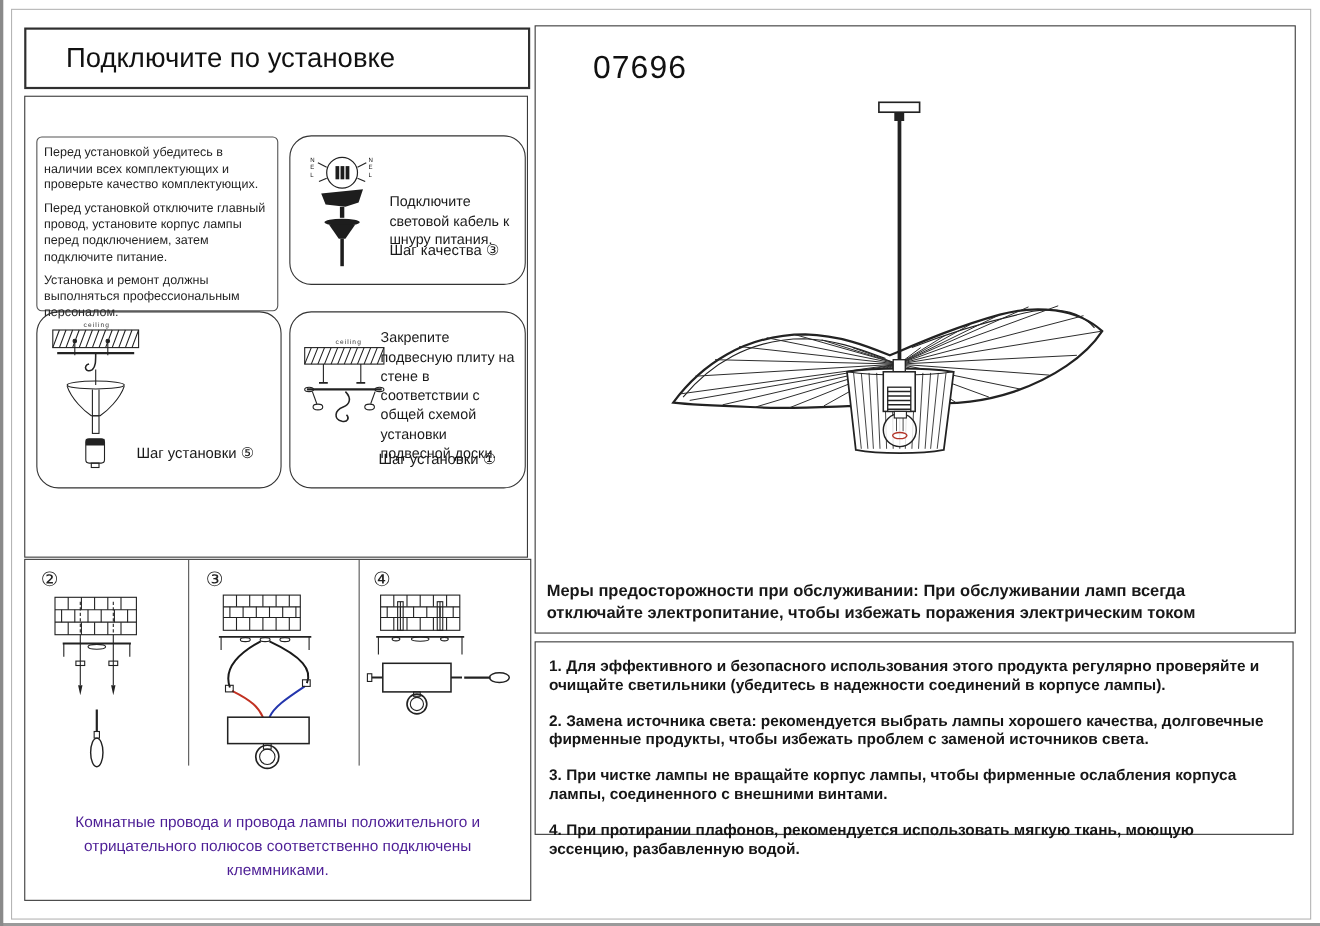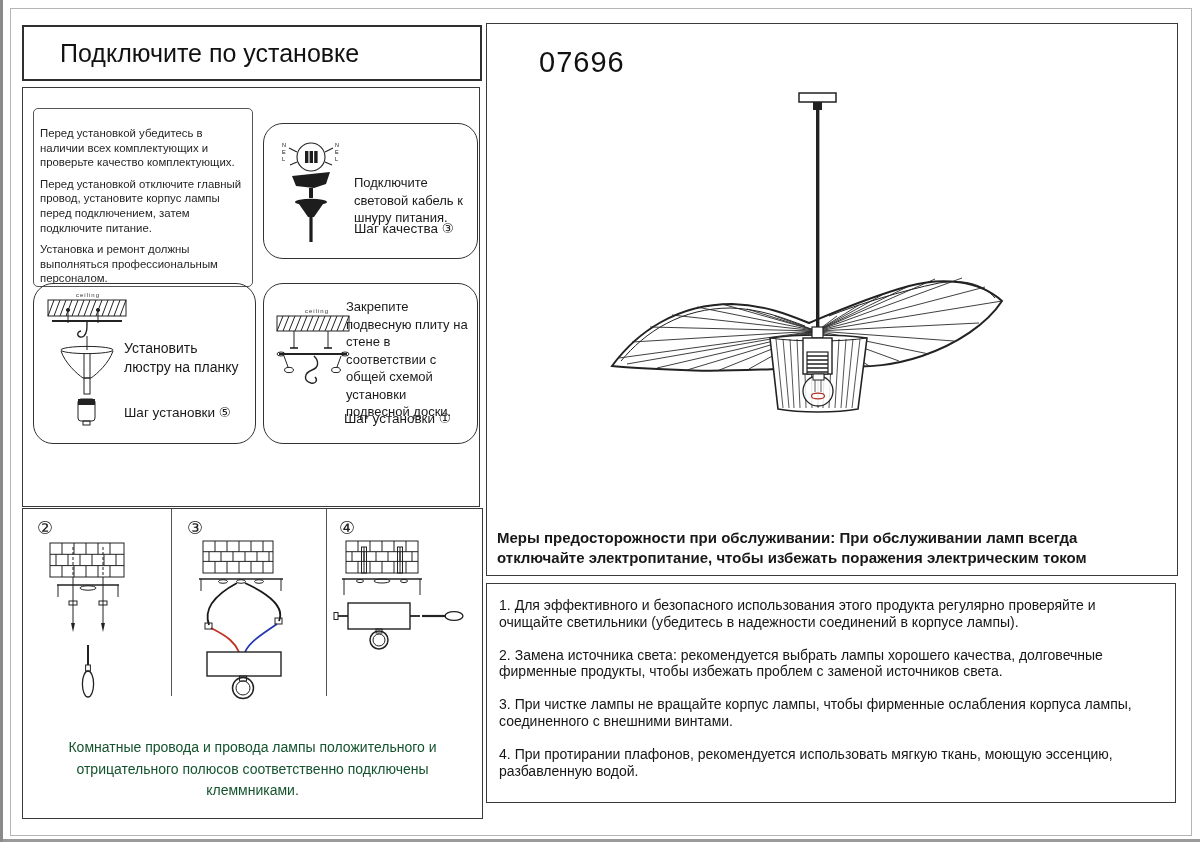--- a/index.html
+++ b/index.html
@@ -7,43 +7,43 @@
         font-family:"Liberation Sans","DejaVu Sans",sans-serif;color:#1c1c1c;
         box-shadow:inset 3px 0 0 #8a8a8a, inset 0 -3px 0 #9a9a9a;}
   .outer-border{position:absolute;left:10px;top:8px;width:1180px;height:826px;
         border:1px solid #b5b5b5;pointer-events:none;}
   .abs{position:absolute;}
   
   .title-box{position:absolute;left:22px;top:25px;width:456px;height:52px;
         border:2px solid #2f2f2f;display:flex;align-items:center;}
   .title-box h1{margin:0 0 0 36px;font-size:25px;font-weight:400;color:#111;}
   .main-box{position:absolute;left:22px;top:87px;width:456px;height:418px;border:1.5px solid #3a3a3a;}
-  .box-a{position:absolute;left:10px;top:20px;width:206px;height:143px;border:1.2px solid #555;
-        border-radius:5px;padding:17px 6px;font-size:11.4px;line-height:1.28;color:#1f1f1f;}
+  .box-a{position:absolute;left:10px;top:36px;width:206px;height:143px;border:1.2px solid #555;
+        border-radius:5px;padding:7px 6px;font-size:11.4px;line-height:1.28;color:#1f1f1f;}
   .box-a p{margin:0 0 7px 0;}
   .rounded{position:absolute;border:1.4px solid #333;border-radius:20px;}
   .box-b{left:240px;top:35px;width:213px;height:134px;}
   .box-c{left:10px;top:195px;width:221px;height:159px;}
   .box-d{left:240px;top:195px;width:213px;height:159px;}
   .step-text{position:absolute;font-size:13px;line-height:1.35;color:#1a1a1a;}
   .step-label{position:absolute;font-size:13.5px;color:#1a1a1a;}
   .panels-box{position:absolute;left:22px;top:508px;width:459px;height:309px;border:1.5px solid #3a3a3a;}
   .divider{position:absolute;top:0;width:0;height:187px;border-left:1.5px solid #555;}
   .d1{left:148px;} .d2{left:303px;}
   .panel-num{position:absolute;font-size:18px;color:#222;}
   .panel-note{position:absolute;left:24px;right:24px;top:228px;margin:0;text-align:center;
-        font-size:14px;line-height:1.55;color:#14532d;}
+        font-size:14px;line-height:1.55;color:#4c1d95;}
   
   .right-box{position:absolute;left:486px;top:23px;width:690px;height:551px;border:1.5px solid #3a3a3a;}
   .model{position:absolute;left:52px;top:22px;font-size:29px;color:#111;letter-spacing:1px;}
   .lamp-svg{position:absolute;left:30px;top:40px;}
   .safety-header{position:absolute;left:10px;top:504px;width:672px;margin:0;
         font-size:15px;font-weight:600;line-height:1.3;color:#181818;}
-  .list-box{position:absolute;left:486px;top:583px;width:690px;height:220px;border:1.5px solid #3a3a3a;
-        padding:0;box-sizing:border-box;}
+  .list-box{position:absolute;left:486px;top:583px;width:690px;height:176px;border:1.5px solid #3a3a3a;
+        padding:0;box-sizing:border-box;font-weight:bold;}
   .care-list{position:absolute;left:12px;top:13px;right:14px;}
   .li{margin:0 0 16px 0;font-size:14px;line-height:1.2;color:#161616;}
   .li .num{margin-right:4px;}
   svg{display:block;}
   svg text{font-family:"Liberation Sans","DejaVu Sans",sans-serif;}
 </style>
 </head>
 <body>
 
 <div class="page">
@@ -109,21 +109,20 @@
           <ellipse cx="47" cy="62" rx="26" ry="3.6"></ellipse>
           <path d="M21 63 C25 75 37 86 43 90 L51 90 C57 86 69 75 73 63"></path>
           <line x1="44" y1="66" x2="44" y2="90"></line>
             <line x1="50" y1="66" x2="50" y2="90"></line>
           <rect x="44" y="90" width="6" height="16"></rect>
           <rect x="38" y="111" width="17" height="22" rx="3"></rect>
         </g>
         <rect x="38" y="111" width="17" height="6" fill="#222"></rect>
         <rect x="43" y="133" width="7" height="4" fill="none" stroke="#222"></rect>
       </svg>
-      <div class="step-text" style="left:90px;top:55px;width:120px;font-size:14px;">Установить люстру на планку</div>
       <div class="step-label" style="left:90px;top:120px;">Шаг установки ⑤</div>
     </div>
 
     <div class="rounded box-d">
       <svg class="abs" style="left:8px;top:20px;" width="82" height="92" viewBox="0 0 82 92">
         <text x="33" y="9" font-size="6" fill="#333" letter-spacing="1">ceiling</text>
         <g stroke="#222" fill="none" stroke-width="1">
           <rect x="5" y="12" width="72" height="15"></rect>
           <path d="M5 27L11 12M11 27L17 12M17 27L23 12M23 27L29 12M29 27L35 12M35 27L41 12M41 27L47 12M47 27L53 12M53 27L59 12M59 27L65 12M65 27L71 12M71 27L77 12"></path>
           <line x1="22" y1="27" x2="22" y2="44"></line>

